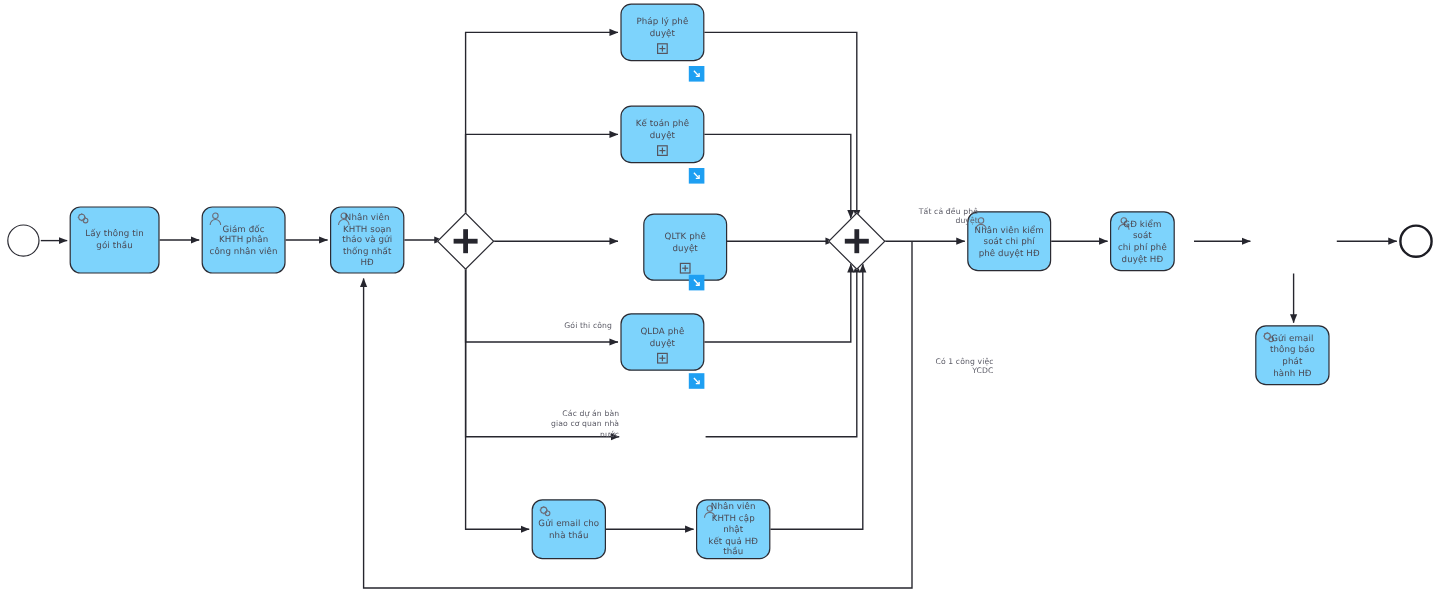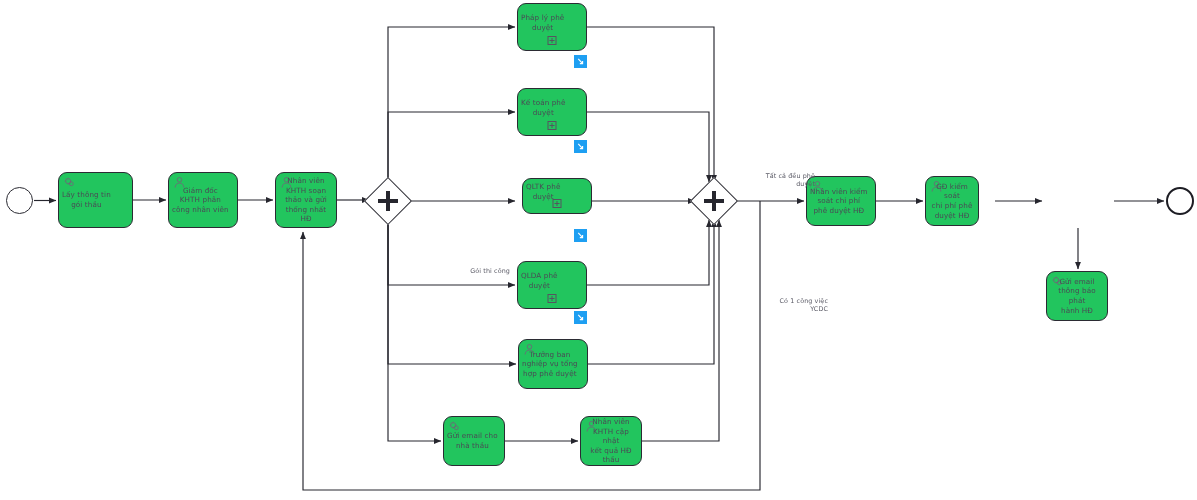--- a/index.html
+++ b/index.html
@@ -7,23 +7,24 @@
   body{font-family:"DejaVu Sans","Liberation Sans",sans-serif;}
   #canvas{position:relative;width:1197px;height:500px;background:#ffffff;overflow:hidden;}
   #edges{position:absolute;left:0;top:0;width:1197px;height:500px;}
 
   .node{position:absolute;box-sizing:border-box;}
 
   
   .task{
     border:1.4px solid #2b2b33;
     border-radius:9px;
-    background:#22c55e;
+    background:#7dd3fc;
     display:flex;
     align-items:center;
+    justify-content:center;
     text-align:center;
   }
   .task .tlabel{
     font-size:7.2px;
     line-height:9.6px;
     color:#4a4a55;
     letter-spacing:.1px;
     padding:0 3px;
     white-space:pre-line;
     position:relative;
@@ -190,45 +191,32 @@
 duyệt</span>
     <span class="plusmark"></span>
   </div>
 
   <div class="node task subp" style="left:517px;top:88px;width:70px;height:48px;">
     <span class="tlabel">Kế toán phê
 duyệt</span>
     <span class="plusmark"></span>
   </div>
 
-  <div class="node task subp" style="left:522px;top:178px;width:70px;height:36px;">
+  <div class="node task subp" style="left:536px;top:178px;width:70px;height:56px;">
     <span class="tlabel">QLTK phê
 duyệt</span>
     <span class="plusmark"></span>
   </div>
 
   <div class="node task subp" style="left:517px;top:261px;width:70px;height:48px;">
     <span class="tlabel">QLDA phê
 duyệt</span>
     <span class="plusmark"></span>
   </div>
 
-  <div class="node task" style="left:518px;top:339px;width:70px;height:50px;">
-    <span class="ticon">
-      <svg viewBox="0 0 16 16">
-          <g fill="none" stroke="#6b6b76" stroke-width="1.1">
-        <circle cx="8" cy="4.6" r="2.8"></circle>
-            <path d="M2.6 14.2c0-3.3 2.4-5.6 5.4-5.6s5.4 2.3 5.4 5.6"></path>
-      </g>
-        </svg>
-    </span>
-    <span class="tlabel">Trưởng ban
-nghiệp vụ tổng
-hợp phê duyệt</span>
-  </div>
 
   <div class="node task" style="left:443px;top:416px;width:62px;height:50px;">
     <span class="ticon">
       <svg viewBox="0 0 16 16">
           <g fill="none" stroke="#6b6b76" stroke-width="1.1">
         <circle cx="6.3" cy="6.3" r="3.1"></circle>
             <circle cx="10.2" cy="9.6" r="2.4"></circle>
         <path d="M6.3 2.2v1M6.3 9.4v1M2.2 6.3h1M9.4 6.3h1M3.4 3.4l.7.7M8.5 8.5l.7.7"></path>
       </g>
         </svg>
@@ -333,20 +321,23 @@
   <div class="drill" style="left:574px;top:311px;">
     <svg viewBox="0 0 12 12">
         <g fill="none" stroke="#ffffff" stroke-width="1.5">
       <path d="M3 2.6 L8.6 8.6"></path>
           <path d="M8.8 5.2 L8.8 8.9 L5.1 8.9"></path>
         </g>
       </svg>
   </div>
 
   <div class="elabel" style="left:415px;top:267px;width:95px;">Gói thi công</div>
+  <div class="elabel" style="left:408px;top:341px;width:108px;">Các dự án bàn
+giao cơ quan nhà
+nước</div>
   <div class="elabel" style="left:735px;top:172px;width:80px;">Tất cả đều phê
 duyệt</div>
   <div class="elabel" style="left:748px;top:297px;width:80px;">Có 1 công việc
 YCDC</div>
 
   <div class="node event end" style="left:1166px;top:187px;width:28px;height:28px;"></div>
 
 </div>
 
 </body></html>

